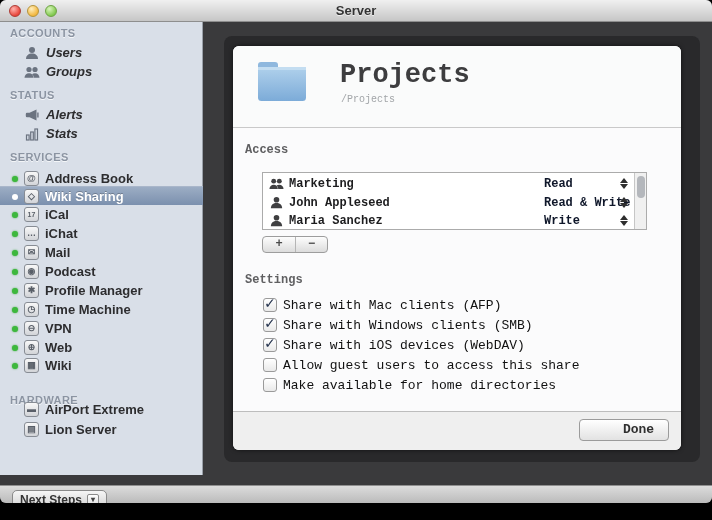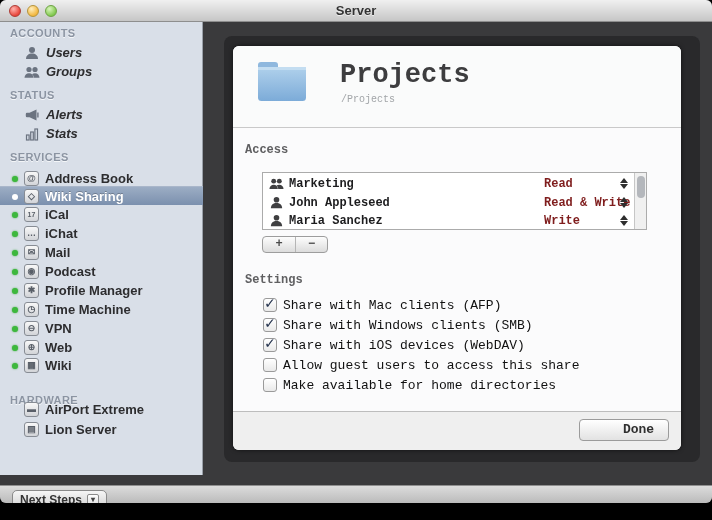--- a/index.html
+++ b/index.html
@@ -45,21 +45,21 @@
   .share-path  { position:absolute; left:108px; top:48px; font-size:10px; color:#a2a5a8; }
 
   .sec-head { position:absolute; font-size:12px; font-weight:700; color:#5f5f61; }
 
   
   .acc-table { position:absolute; left:29px; top:126px; width:385px; height:58px; background:#fff; border:1px solid #ababab; }
   .acc-row { position:absolute; left:0; width:370px; height:19px; }
   .acc-row .ricon { position:absolute; left:6px; top:2px; width:15px; height:15px; }
   .acc-row .ricon svg { width:15px; height:15px; display:block; }
   .acc-name { position:absolute; left:26px; top:3px; font-size:12px; font-weight:700; color:#1c1c1e; }
-  .acc-perm { position:absolute; left:281px; top:3px; font-size:12px; font-weight:700; color:#7f1d1d; white-space:nowrap; }
+  .acc-perm { position:absolute; left:281px; top:3px; font-size:12px; font-weight:700; color:#0f172a; white-space:nowrap; }
   .stepper { position:absolute; left:356px; top:3px; width:9px; height:13px; cursor:default; }
   .stepper .up, .stepper .dn { position:absolute; left:1px; width:0; height:0; border-left:4px solid transparent; border-right:4px solid transparent; }
   .stepper .up { top:1px; border-bottom:5px solid #2e2e2e; }
   .stepper .dn { bottom:1px; border-top:5px solid #2e2e2e; }
   .scrolltrack { position:absolute; right:0; top:0; width:12px; height:56px; background:#f0f0f0; border-left:1px solid #c6c6c6; }
   .scrollthumb { position:absolute; left:2px; top:3px; width:8px; height:22px; border-radius:4px; background:#b4b7bc; }
 
   .addremove { position:absolute; left:29px; top:190px; width:66px; height:17px; border:1px solid #9d9d9d; border-radius:4px;
     background:linear-gradient(#fdfdfd,#dcdcdc); display:flex; }
   .addremove .seg { width:33px; text-align:center; font-size:12px; font-weight:700; color:#4a4a4a; line-height:15px; cursor:default; }

